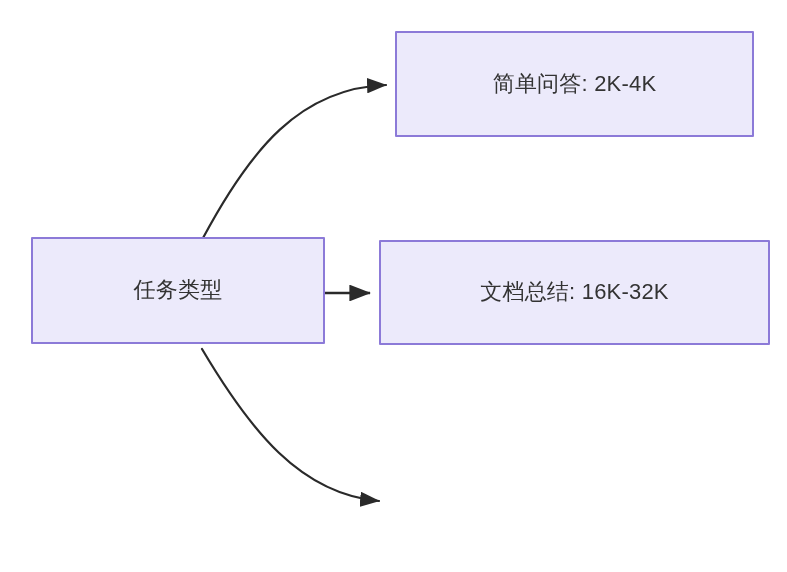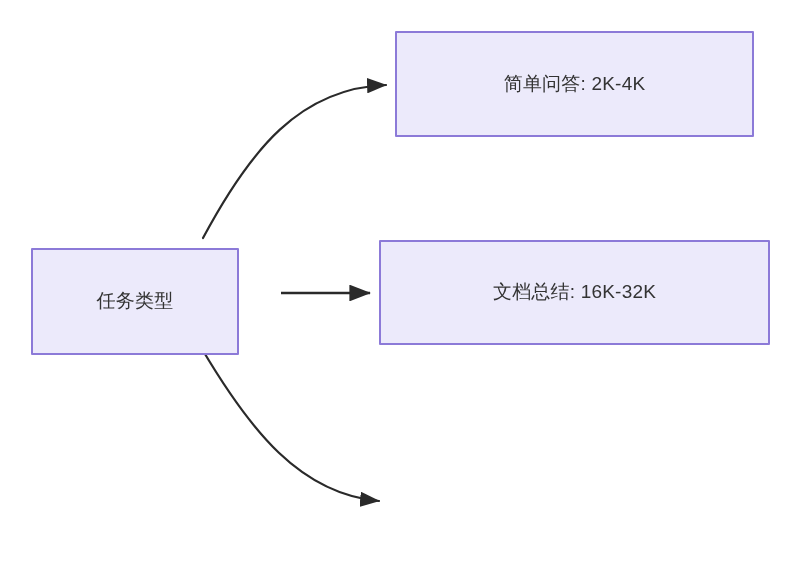--- a/index.html
+++ b/index.html
@@ -30,31 +30,31 @@
     box-sizing: border-box;
     background: #ECEAFB;
     border: 2.5px solid #8C7AD8;
     border-radius: 1px;
     display: flex;
     align-items: center;
     justify-content: center;
   }
   .node-label {
     color: #333333;
-    font-size: 19px;
+    font-size: 22px;
     font-weight: 400;
     line-height: 1.2;
     letter-spacing: 0.2px;
     white-space: nowrap;
     text-align: center;
   }
   #node-source {
     left: 31px;
-    top: 248px;
-    width: 208px;
+    top: 237px;
+    width: 294px;
     height: 107px;
   }
   #node-t0 {
     left: 395px;
     top: 31px;
     width: 359px;
     height: 106px;
   }
   #node-t1 {
     left: 379px;

